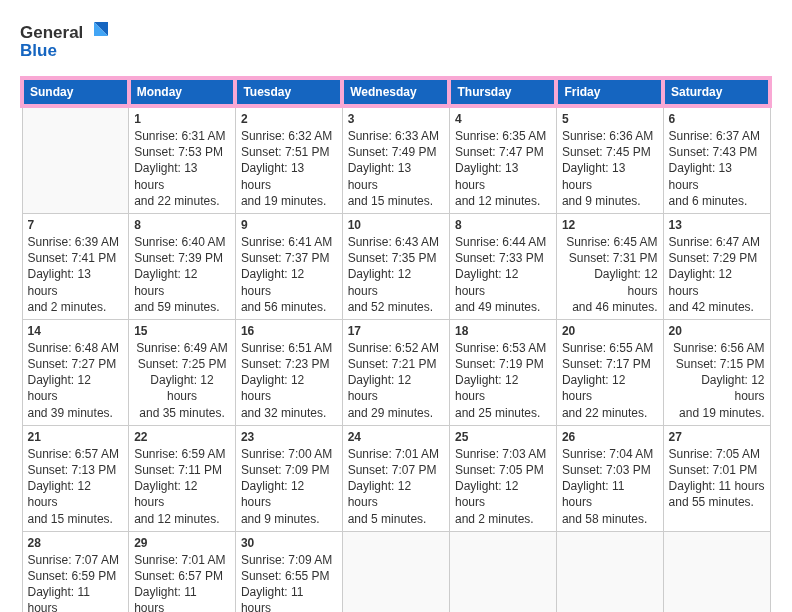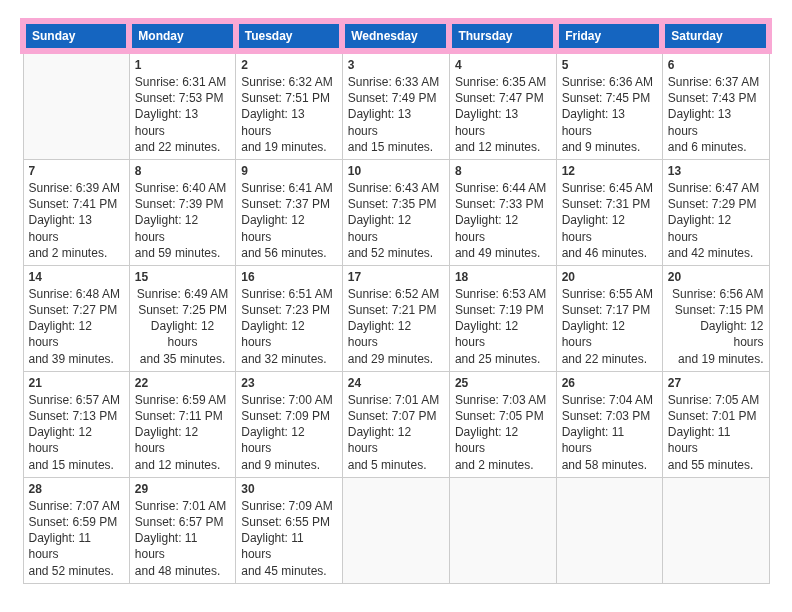--- a/index.html
+++ b/index.html
@@ -44,21 +44,21 @@
       border-collapse: collapse;
       border: 1px solid #ccc;
     }
     .calendar th {
       background: #1565c0;
       color: #fff;
       font-size: 12px;
       font-weight: bold;
       padding: 5px 6px;
       text-align: left;
-      border: 6px solid #f9a8d4;
+      border: 4px solid #f9a8d4;
     }
     .calendar td {
       border: 1px solid #ccc;
       vertical-align: top;
       padding: 4px 5px;
       width: 108px;
       min-height: 80px;
       font-size: 9.5px;
       color: #333;
       background: #fff;
@@ -76,20 +76,36 @@
     .day-info {
       font-size: 12px;
       color: #333;
       line-height: 1.35;
     }
   </style>
 </head>
 <body>
 
 <div class="page">
+  <div class="header">
+    <div class="logo-area">
+      <div>
+        <svg width="100" height="44" viewBox="0 0 100 44">
+          <text x="0" y="20" font-family="Arial" font-size="17" font-weight="bold" fill="#333">General</text>
+          <text x="0" y="38" font-family="Arial" font-size="17" font-weight="bold" fill="#1565c0">Blue</text>
+          <polygon points="74,4 88,4 88,18" fill="#1565c0"></polygon>
+          <polygon points="74,18 88,18 74,4" fill="#42a5f5"></polygon>
+        </svg>
+      </div>
+    </div>
+    <div class="title-area">
+      <div class="month-title"></div>
+      <div class="subtitle"></div>
+    </div>
+  </div>
 
   <table class="calendar">
     <thead>
       <tr>
       <th>Sunday</th>
           <th>Monday</th>
           <th>Tuesday</th>
           <th>Wednesday</th>
           <th>Thursday</th>
           <th>Friday</th>
@@ -173,21 +189,21 @@
           </td>
           <td>
             <span class="day-num">8</span>
             <div class="day-info" style="white-space: pre-line;">Sunrise: 6:44 AM
 Sunset: 7:33 PM
 Daylight: 12 hours
 and 49 minutes.</div>
           </td>
           <td>
             <span class="day-num">12</span>
-            <div class="day-info" style="white-space: pre-line;">Sunrise: 6:45 AM
+            <div class="day-info" style="white-space: pre-line; text-align: right;">Sunrise: 6:45 AM
 Sunset: 7:31 PM
 Daylight: 12 hours
 and 46 minutes.</div>
           </td>
           <td>
             <span class="day-num">13</span>
             <div class="day-info" style="white-space: pre-line;">Sunrise: 6:47 AM
 Sunset: 7:29 PM
 Daylight: 12 hours
 and 42 minutes.</div>

